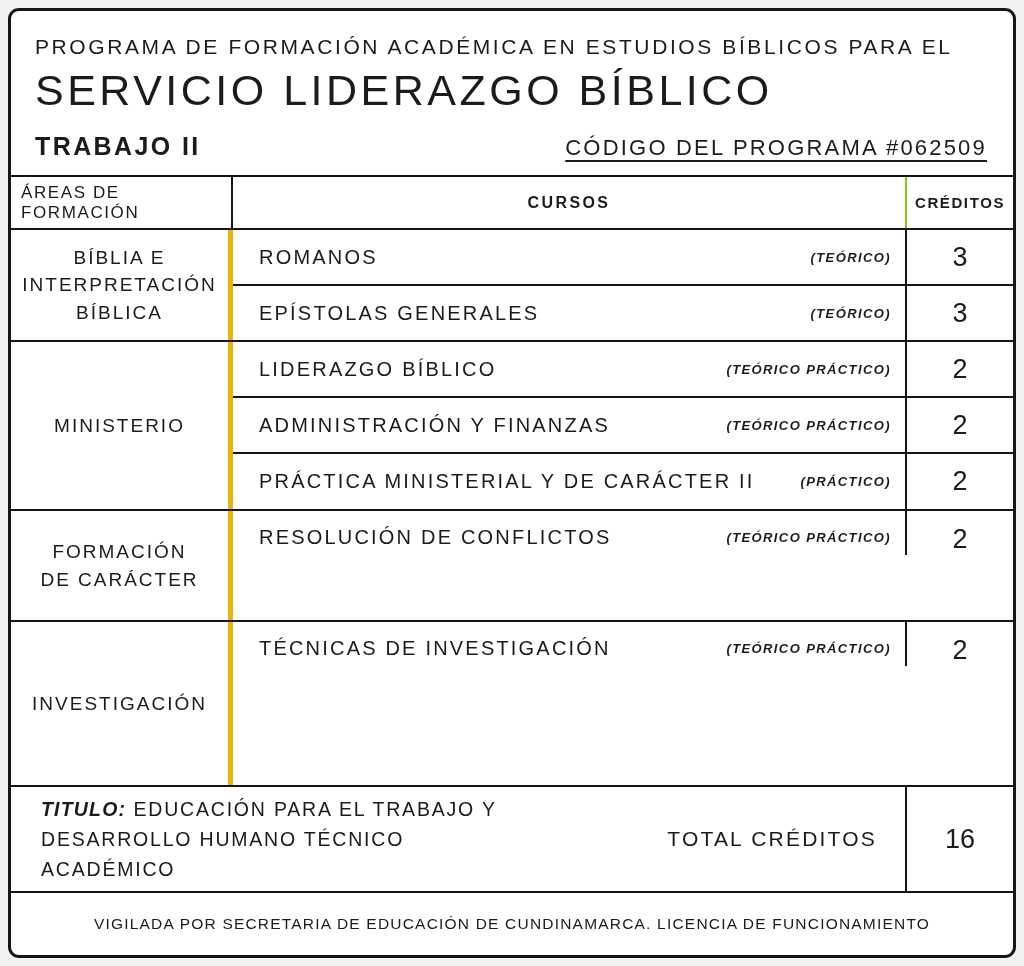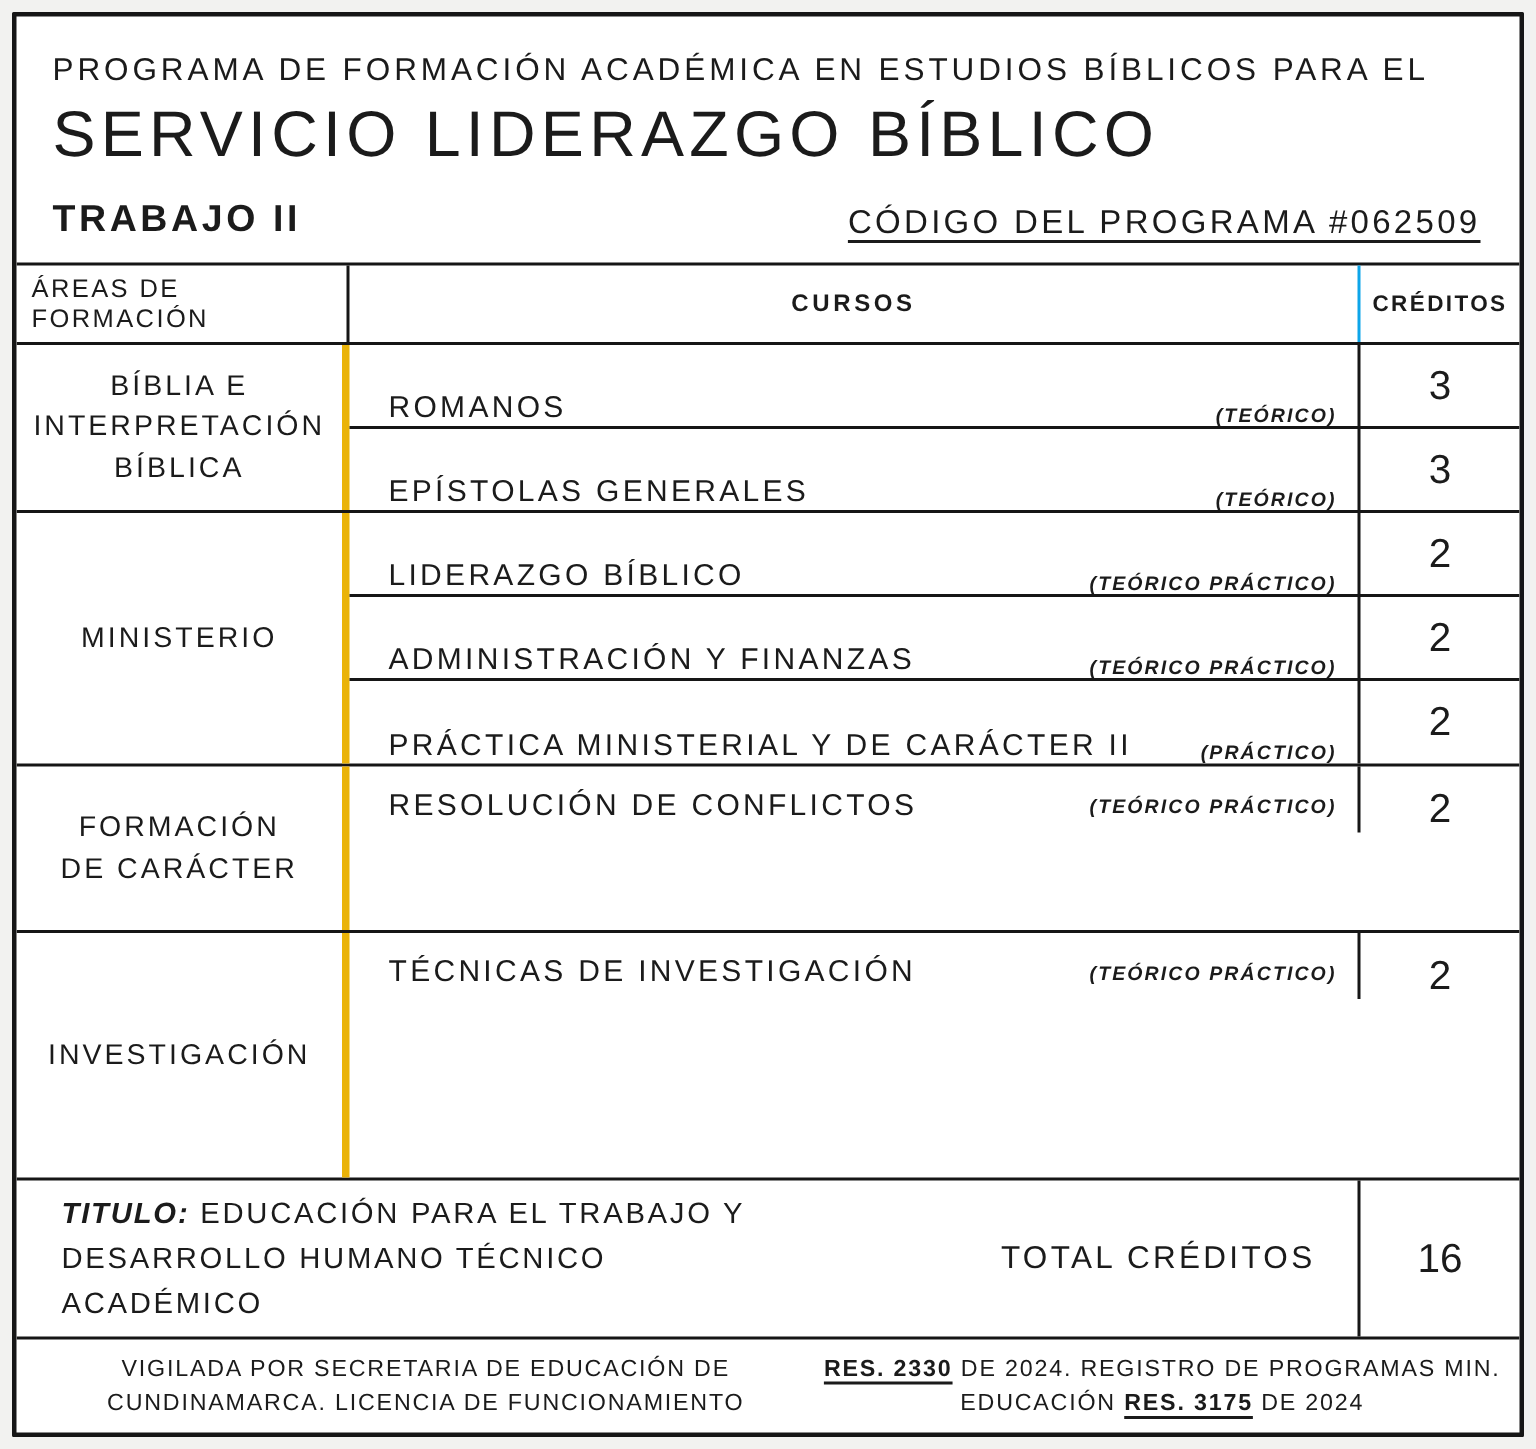--- a/index.html
+++ b/index.html
@@ -6,21 +6,21 @@
   body{
     width:1024px;height:966px;
     background:#f2f2f0;
     font-family:"Liberation Sans","DejaVu Sans",sans-serif;
     color:#1b1b1b;
     -webkit-font-smoothing:antialiased;
   }
   .sheet{
     position:absolute;left:8px;top:8px;width:1008px;height:950px;
     background:#ffffff;
-    border:3px solid #161616;border-radius:1px;
+    border:3px solid #161616;border-radius:11px;
     box-sizing:border-box;
     display:flex;flex-direction:column;
     overflow:hidden;
   }
   
   .hdr{
     flex:0 0 164px;box-sizing:border-box;
     padding:24px 26px 0 24px;
     display:flex;flex-direction:column;
   }
@@ -51,21 +51,21 @@
   .ch-areas{
     flex:0 0 222px;box-sizing:border-box;border-right:2px solid #161616;
     display:flex;align-items:center;padding-left:10px;
     font-size:17px;letter-spacing:1.6px;font-weight:500;
   }
   .ch-cursos{
     flex:1;display:flex;align-items:center;justify-content:center;
     font-size:16px;letter-spacing:2.4px;font-weight:700;
   }
   .ch-creditos{
-    flex:0 0 108px;box-sizing:border-box;border-left:2px solid #0ea5e9;
+    flex:0 0 108px;box-sizing:border-box;border-left:2px solid #84cc16;
     display:flex;align-items:center;justify-content:center;
     font-size:15px;letter-spacing:1.6px;font-weight:600;
   }
   .group{
     display:flex;align-items:stretch;box-sizing:border-box;
     border-bottom:2px solid #161616;
   }
   .g1{flex:0 0 112px;} .g2{flex:0 0 169px;} .g3{flex:0 0 111px;} .g4{flex:0 0 165px;}
   .area-cell{
     flex:0 0 222px;box-sizing:border-box;border-right:5px solid #eab308;
@@ -73,21 +73,21 @@
     font-size:19px;letter-spacing:2px;font-weight:500;line-height:1.45;
     white-space:pre-line;padding:0 4px;
   }
   .course-stack{flex:1;display:flex;flex-direction:column;}
   .course-row{
     display:flex;align-items:stretch;box-sizing:border-box;
     flex:0 0 56px;border-bottom:2px solid #161616;
   }
   .course-row:last-child{border-bottom:none;flex:1;}
   .course-main{
-    flex:1;display:flex;align-items:flex-end;
+    flex:1;display:flex;align-items:center;
     padding:0 14px 0 26px;box-sizing:border-box;
   }
   .course-name{font-size:20px;letter-spacing:2.2px;font-weight:500;white-space:nowrap;}
   .course-mode{
     margin-left:auto;font-size:13px;letter-spacing:1.4px;
     font-style:italic;font-weight:600;white-space:nowrap;
   }
   .credit-cell{
     flex:0 0 108px;box-sizing:border-box;border-left:2px solid #161616;
     display:flex;align-items:center;justify-content:center;
@@ -227,19 +227,16 @@
         <div class="titulo-wrap">
           <span class="titulo-label">TITULO:</span><span> EDUCACIÓN PARA EL TRABAJO Y DESARROLLO HUMANO TÉCNICO ACADÉMICO</span>
         </div>
         <div class="total-label">TOTAL CRÉDITOS</div>
       </div>
       <div class="sum-credits">16</div>
     </div>
 
     <div class="foot">
       <div>VIGILADA POR SECRETARIA DE EDUCACIÓN DE CUNDINAMARCA. LICENCIA DE FUNCIONAMIENTO</div>
-      <div>
-        <span class="res">RES. 2330</span><span> DE 2024. REGISTRO DE PROGRAMAS MIN. EDUCACIÓN </span><span class="res">RES. 3175</span><span> DE 2024</span>
-      </div>
     </div>
 
   </div>
 </div>
 
 </body></html>

